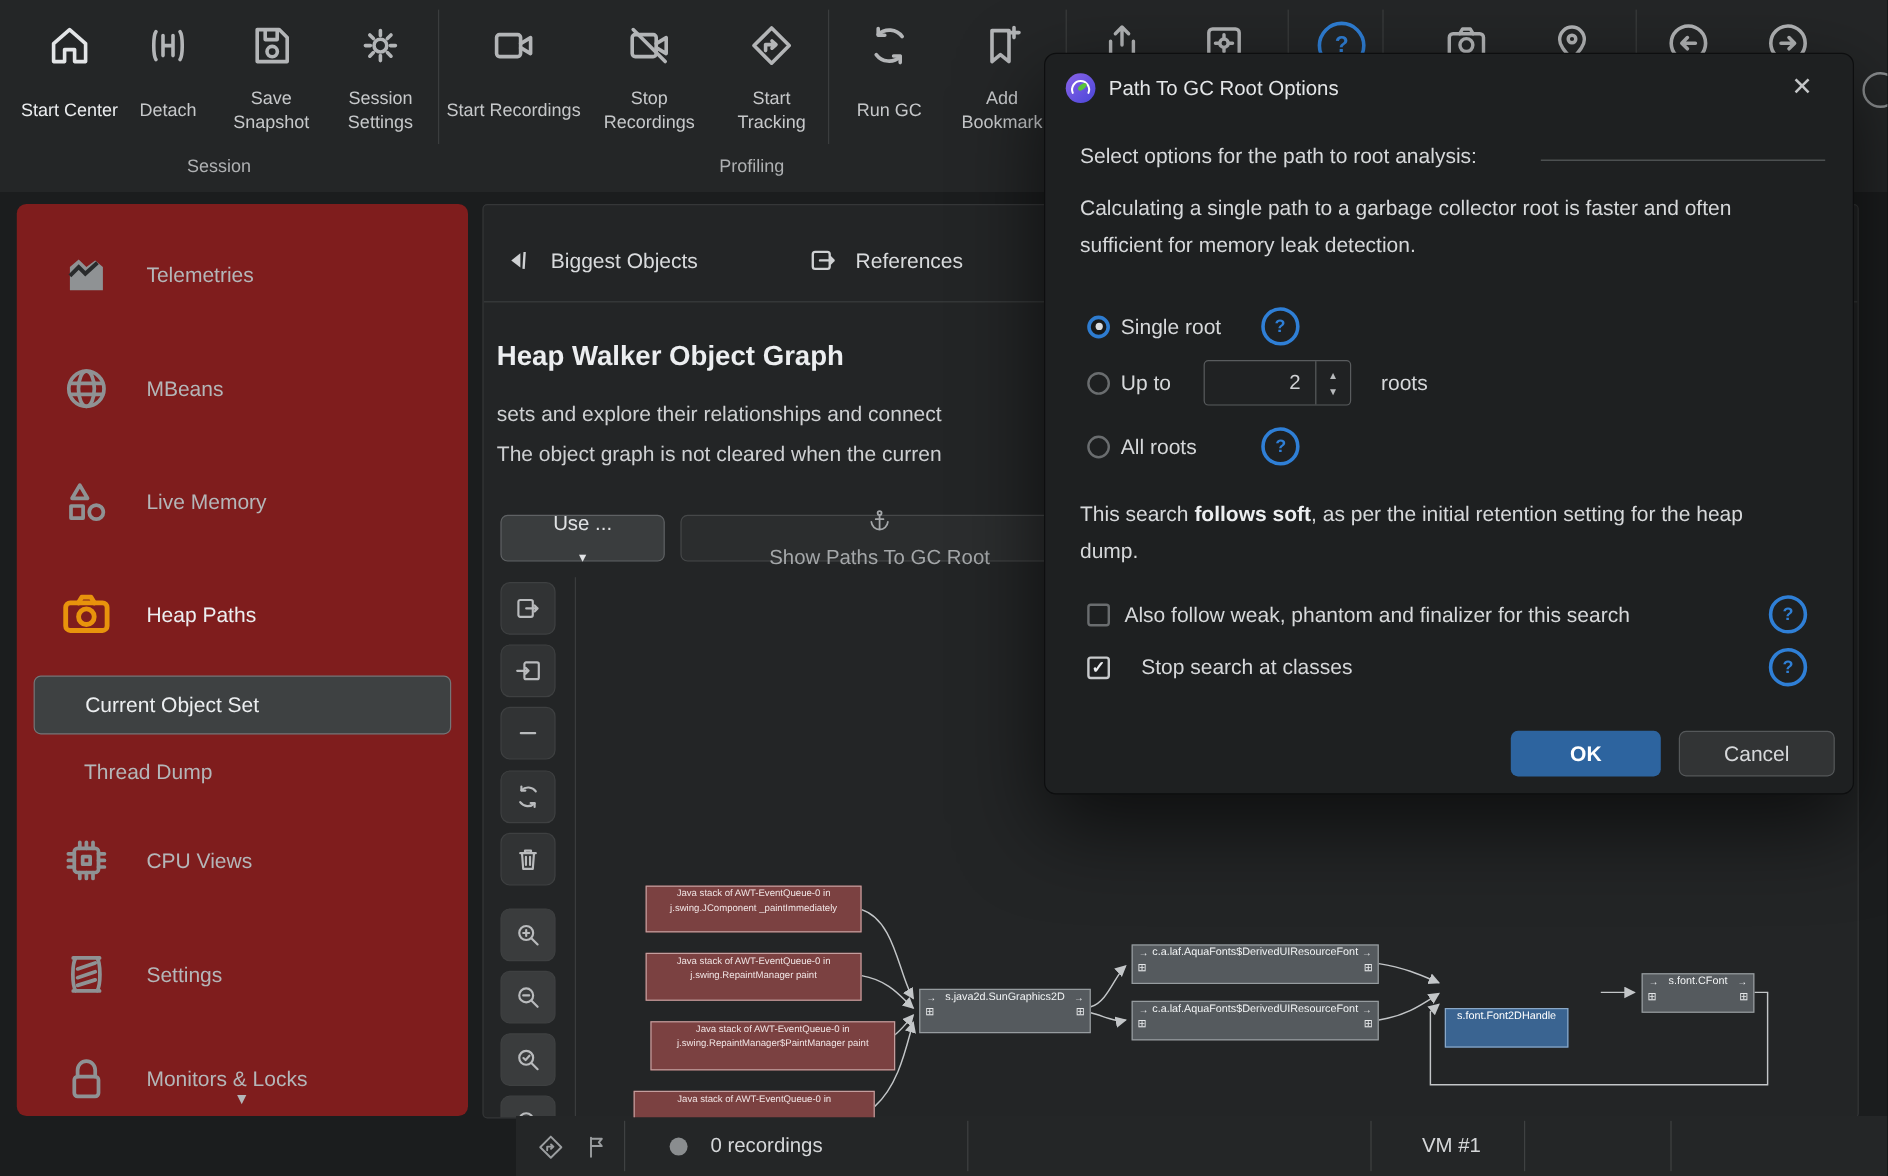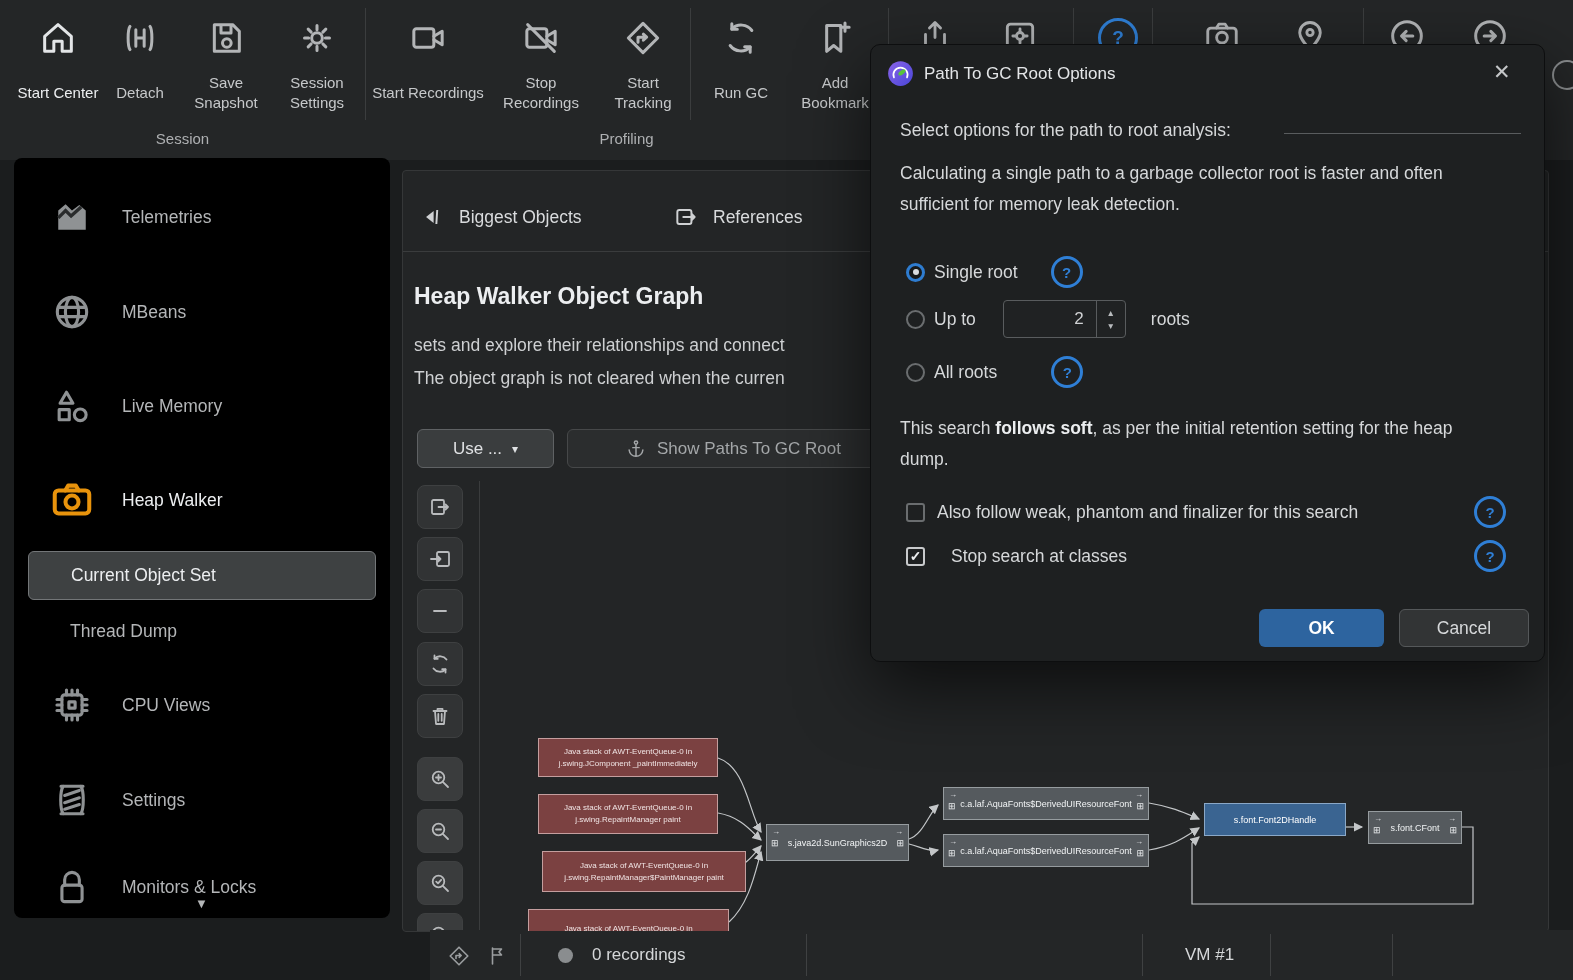--- a/index.html
+++ b/index.html
@@ -15,50 +15,50 @@
   .tbi .ic{height:60px;display:flex;align-items:center;justify-content:center;color:#b3b5b7;}
   .tbi .lb{min-height:50px;display:flex;align-items:center;justify-content:center;
            font-size:15px;line-height:1.32;text-align:center;color:#c6c8ca;}
   .tbi.bright .ic{color:#e3e5e7;} .tbi.bright .lb{color:#eceef0;}
   .tb-group-label{top:130px;text-align:center;font-size:15px;color:#aeb0b2;}
   .icononly{top:14px;height:48px;display:flex;align-items:center;justify-content:center;color:#b3b5b7;}
   .qicon{border-radius:50%;display:flex;align-items:center;justify-content:center;
          color:#2f7fd6;border:3px solid #2f7fd6;font-weight:bold;background:transparent;}
 
   
-  .sidebar{left:14px;top:158px;width:376px;height:760px;background:#000000;border-radius:8px;overflow:hidden;}
+  .sidebar{left:14px;top:170px;width:376px;height:760px;background:#7f1d1d;border-radius:8px;overflow:hidden;}
   .sb-row{left:0;width:376px;height:58px;display:flex;align-items:center;cursor:default;}
   .sb-ic{width:48px;margin-left:34px;display:flex;align-items:center;justify-content:center;color:#8f9294;}
   .sb-lb{margin-left:26px;font-size:17.5px;color:#b4b6b8;}
   .sb-row.active .sb-lb{color:#eceef0;}
   .sb-sub{left:14px;width:346px;height:47px;display:flex;align-items:center;border-radius:6px;}
   .sb-sub .sb-lb{margin-left:42px;}
   .sb-sub.selected{background:#3e4142;border:1px solid #737678;}
   .sb-sub.selected .sb-lb{color:#eceef0;}
   .sb-more{color:#b4b6b8;font-size:13px;}
 
   
   .content{left:402px;top:170px;width:1145px;height:760px;background:#232526;
            border:1px solid #353738;border-radius:4px;overflow:hidden;}
   .tab{display:flex;align-items:center;gap:14px;font-size:17.5px;color:#d9dbdd;cursor:default;}
   .tab .ic{color:#cfd1d3;display:flex;}
   .hsep{height:1px;background:#3a3c3d;}
   .h1{font-size:23px;font-weight:bold;color:#eceef0;white-space:nowrap;}
   .desc{font-size:17.5px;line-height:33px;color:#ced0d2;white-space:nowrap;}
   .btn{display:flex;align-items:center;justify-content:center;gap:10px;border-radius:6px;
-       font-size:17px;cursor:default;box-sizing:border-box;}
+       font-size:17px;cursor:default;box-sizing:border-box;flex-direction:column;}
   .btn-use{background:#3a3d3e;border:1px solid #5f6264;color:#e0e2e4;}
   .btn-paths{background:#2b2d2e;border:1px solid #464849;color:#a4a7a9;}
   .gtool{width:44px;height:42px;border-radius:8px;background:#313334;border:1px solid #3e4041;
          display:flex;align-items:center;justify-content:center;color:#b9bbbd;cursor:default;}
   .gtool.lite{background:#3a3c3d;}
   .vsep{width:1px;background:#3a3c3d;}
 
   
-  .node{display:flex;align-items:center;justify-content:center;text-align:center;
+  .node{display:flex;align-items:flex-start;justify-content:center;text-align:center;
         box-sizing:border-box;z-index:2;cursor:default;}
   .node .nlabel{width:92%;word-wrap:break-word;}
   .node.red{background:#7b4141;border:1px solid #c49e9e;color:#f0e4e4;font-size:8px;line-height:1.45;}
   .node.gray{background:#555a5e;border:1px solid #969c9f;color:#f2f4f5;font-size:9px;}
   .node.blue{background:#3a6491;border:1px solid #8aa8c7;color:#ffffff;font-size:9px;}
   .ng{position:absolute;font-size:8px;line-height:1;color:#e6e8ea;}
   .ng.tl{top:3px;left:5px;} .ng.tr{top:3px;right:5px;}
   .ng.xl{top:14px;left:4px;font-size:9px;} .ng.xr{top:14px;right:4px;font-size:9px;}
 
   
@@ -268,21 +268,21 @@
       <span class="sb-lb">Live Memory</span>
     </div>
     <div class="abs sb-row active" style="top:313px">
       <span class="sb-ic" style="color:#e8930c">
           <svg class="si" width="46" height="46" viewBox="0 0 24 24" style="stroke-width:2.1">
             <rect x="3" y="7" width="18" height="12" rx="2"></rect>
             <circle cx="12" cy="13" r="3.4"></circle>
             <path d="M8.5 7 L10 4.5 H14 L15.5 7"></path>
           </svg>
         </span>
-      <span class="sb-lb">Heap Walker</span>
+      <span class="sb-lb">Heap Paths</span>
     </div>
     <div class="abs sb-sub selected" style="top:393px">
       <span class="sb-lb">Current Object Set</span>
     </div>
     <div class="abs sb-sub" style="top:450px">
       <span class="sb-lb">Thread Dump</span>
     </div>
     <div class="abs sb-row" style="top:518px">
       <span class="sb-ic">
           <svg class="si" width="44" height="44" viewBox="0 0 24 24" style="stroke-width:1.7">
@@ -457,21 +457,21 @@
       <span class="ng xr">⊞</span>
       <span class="nlabel">c.a.laf.AquaFonts$DerivedUIResourceFont</span>
     </div>
     <div class="abs node gray" style="left:540px;top:663px;width:206px;height:33px">
       <span class="ng tl">→</span>
       <span class="ng tr">→</span>
       <span class="ng xl">⊞</span>
       <span class="ng xr">⊞</span>
       <span class="nlabel">c.a.laf.AquaFonts$DerivedUIResourceFont</span>
     </div>
-    <div class="abs node blue" style="left:801px;top:632px;width:142px;height:33px">
+    <div class="abs node blue" style="left:801px;top:669px;width:103px;height:33px">
       <span class="nlabel">s.font.Font2DHandle</span>
     </div>
     <div class="abs node gray" style="left:965px;top:640px;width:94px;height:33px">
       <span class="ng tl">→</span>
       <span class="ng tr">→</span>
       <span class="ng xl">⊞</span>
       <span class="ng xr">⊞</span>
       <span class="nlabel">s.font.CFont</span>
     </div>
   </div>

